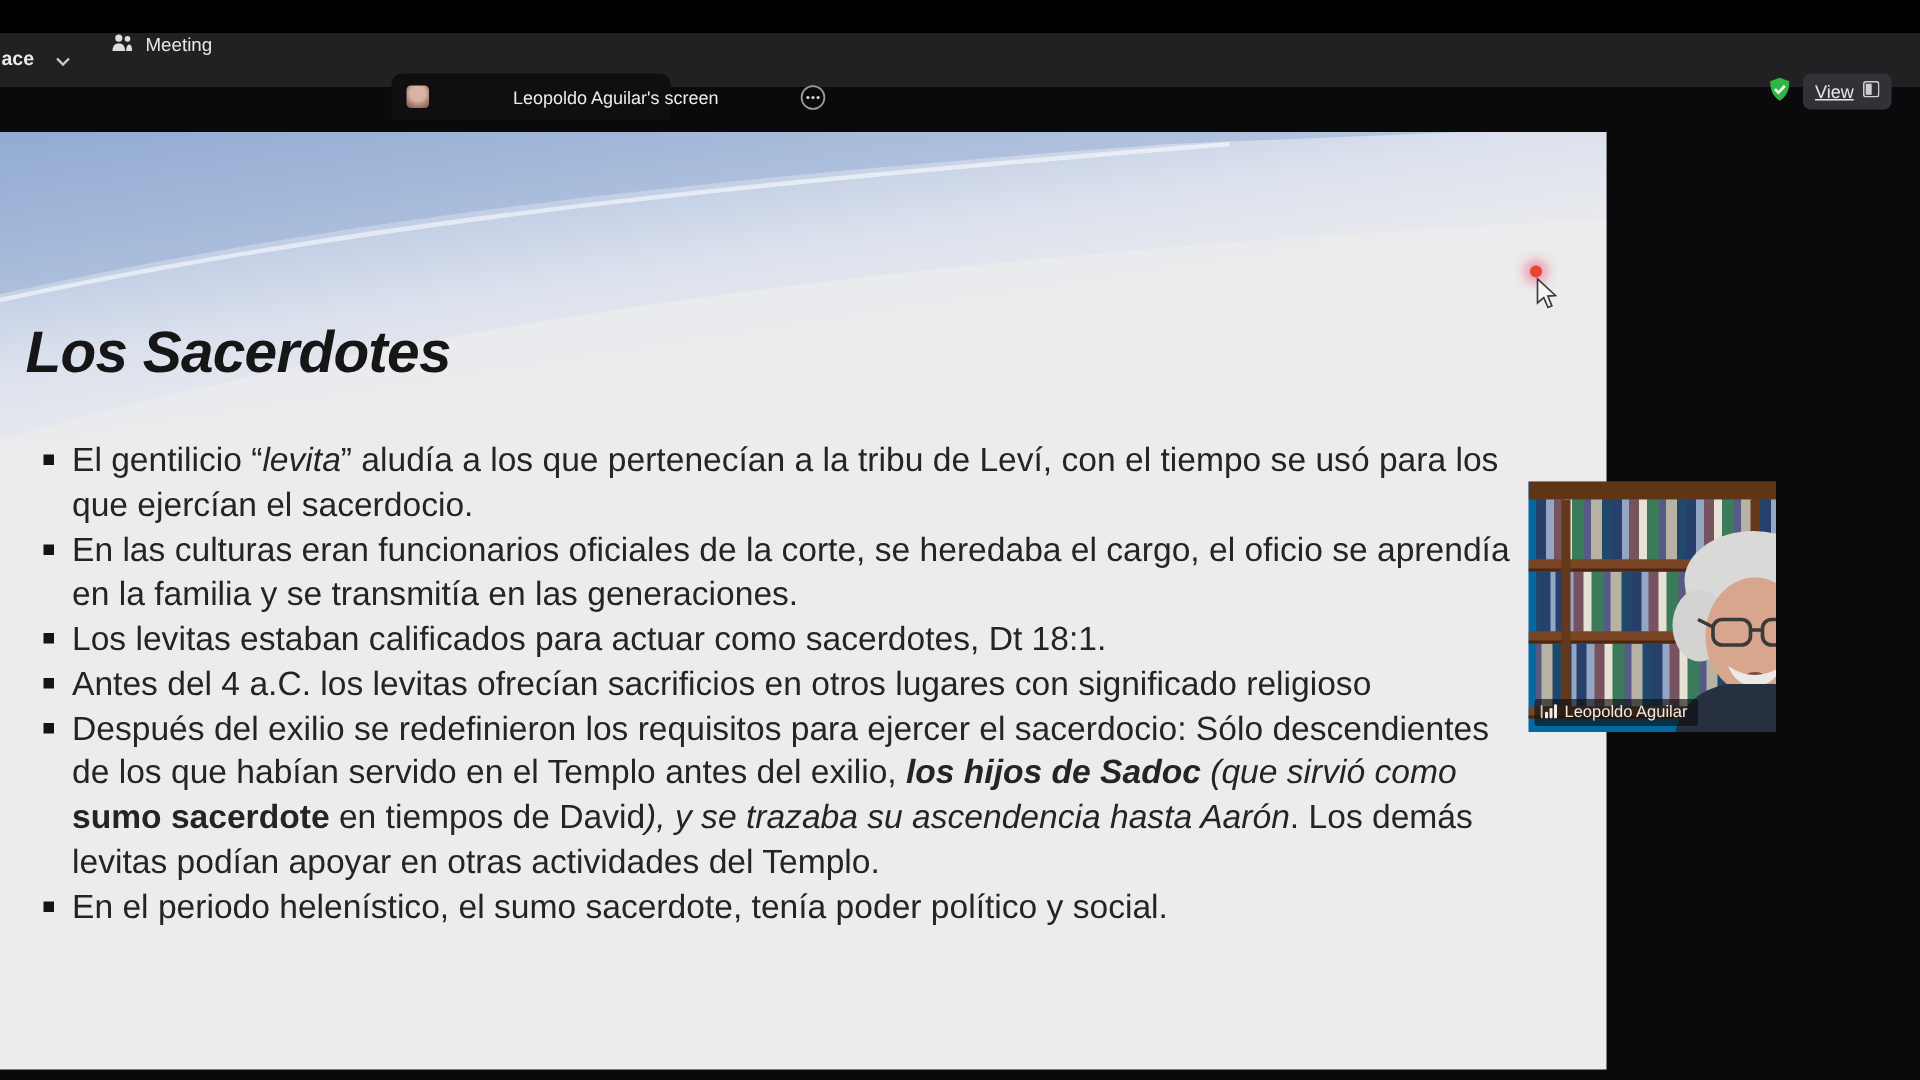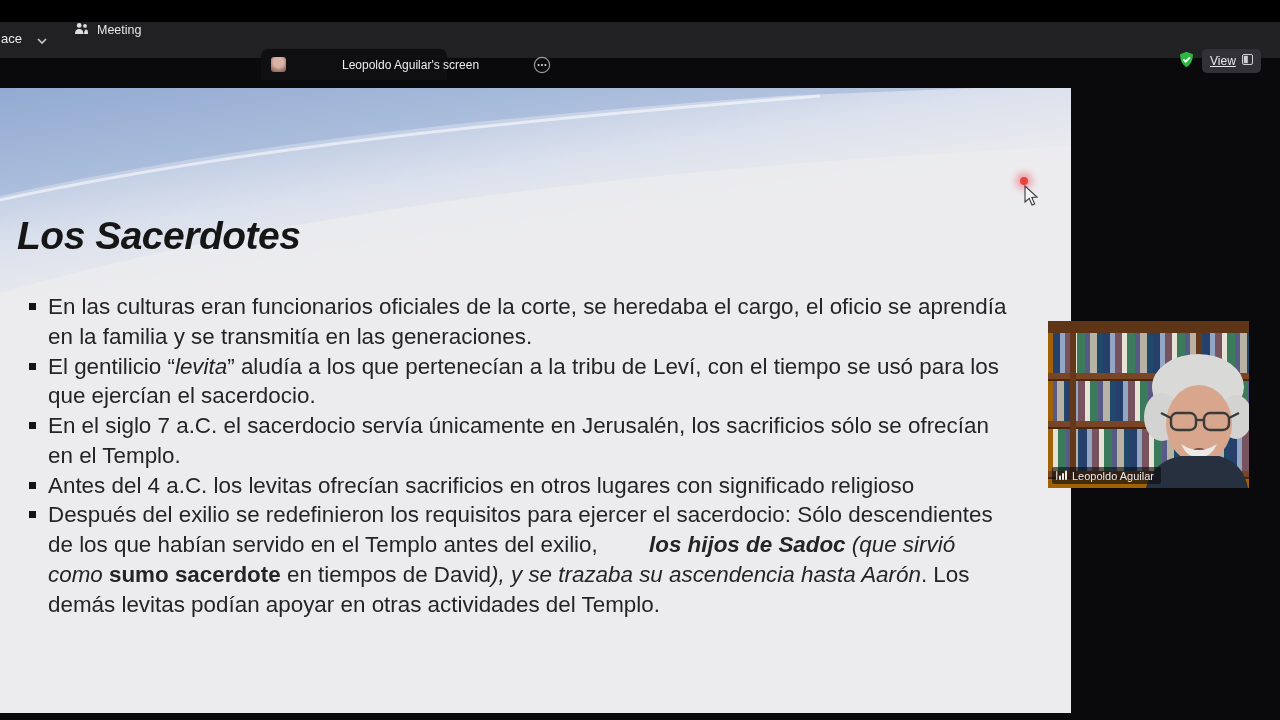--- a/index.html
+++ b/index.html
@@ -3,21 +3,21 @@
 <meta charset="utf-8">
 <style>
   html,body{margin:0;padding:0;background:#000;}
   .stage{position:relative;width:1280px;height:720px;overflow:hidden;background:#0a0a0c;
          font-family:"Liberation Sans",sans-serif;}
 
   
   .titlebar{position:absolute;left:0;top:0;width:1280px;height:22px;background:#000;}
   .menubar{position:absolute;left:0;top:22px;width:1280px;height:36px;background:#212124;
            display:flex;align-items:center;color:#e6e6e6;font-size:12.5px;}
-  .ws-label{position:absolute;left:1px;top:9px;font-size:13px;color:#ededed;}
+  .ws-label{position:absolute;left:1px;top:9px;font-size:13px;color:#ededed;font-weight:bold;}
   .chevron{position:absolute;left:36px;top:12px;}
   .meeting-group{position:absolute;left:74px;top:0;display:flex;align-items:center;gap:8px;}
   .tab{position:absolute;left:261px;top:27px;width:186px;height:31px;background:#0f0f11;
        border-radius:7px 7px 0 0;display:flex;align-items:center;padding:0 8px 0 10px;box-sizing:border-box;gap:48px;}
   .avatar{width:15px;height:15px;border-radius:3px;flex:0 0 auto;
           background:radial-gradient(circle at 50% 35%, #d9b3a5 0 40%, #9a7466 75%, #7c5a50 100%);}
   .tab-label{margin-left:8px;font-size:12px;color:#ececec;white-space:nowrap;flex:1 1 auto;}
   .ellipsis-btn{flex:0 0 auto;margin-left:6px;display:flex;}
   .right-group{position:absolute;left:1178px;top:27px;display:flex;align-items:center;gap:7px;text-decoration:underline;}
   .view-pill{height:24px;background:#323236;border-radius:5px;display:flex;align-items:center;
@@ -27,30 +27,30 @@
   .slide{position:absolute;left:0;top:88px;width:1071px;height:625px;background:#ececee;overflow:hidden;}
   .slide-header{position:absolute;left:0;top:0;width:1071px;height:205px;}
   .slide-title{position:absolute;left:17px;top:126px;font-size:39px;font-weight:bold;font-style:italic;
                color:#161616;letter-spacing:-0.5px;}
   .bullets{position:absolute;left:28px;top:204px;width:988px;margin:0;padding:0;list-style:none;
            font-size:22.4px;line-height:29.75px;color:#242424;}
   .bullets li{position:relative;padding-left:20px;}
   .bullets li::before{content:"";position:absolute;left:1px;top:11px;width:7px;height:7px;background:#141414;}
   .run-i{font-style:italic;}
   .run-b{font-weight:bold;text-align:right;}
-  .run-bi{font-weight:bold;font-style:italic;margin-left:45px;}
+  .run-bi{font-weight:bold;font-style:italic;}
 
   
   .laser-dot{position:absolute;left:1020px;top:89px;width:8px;height:8px;border-radius:50%;
              background:#e8443a;box-shadow:0 0 7px 4px rgba(238,90,110,0.55);}
   .cursor{position:absolute;left:1024px;top:97px;}
 
   
   .scroll-thumb{position:absolute;left:1072px;top:382px;width:5px;height:34px;background:#7d7d7d;border-radius:3px;}
-  .webcam{position:absolute;left:1048px;top:321px;width:201px;height:167px;background:#a16207;overflow:hidden;}
+  .webcam{position:absolute;left:1019px;top:321px;width:165px;height:167px;background:#0369a1;overflow:hidden;}
   .wc-crown{position:absolute;left:0;top:0;width:100%;height:12px;background:#5f3517;}
   .wc-row{position:absolute;left:5px;right:0;height:40px;
           background:repeating-linear-gradient(90deg,#27406b 0 7px,#93a7c4 7px 12px,#77525f 12px 19px,
                      #e6e2d6 19px 24px,#3c7a5c 24px 32px,#585a86 32px 37px,#b8b2a4 37px 44px,#20486b 44px 50px);}
   .wc-row.r1{top:12px;}
   .wc-row.r2{top:60px;background-position:13px 0;}
   .wc-row.r3{top:108px;height:42px;background-position:27px 0;}
   .wc-board{position:absolute;left:0;width:100%;height:8px;background:#7a4524;border-bottom:2px solid #4a2710;box-sizing:border-box;}
   .wc-board.b1{top:52px;} .wc-board.b2{top:100px;} .wc-board.b3{top:150px;}
   .wc-vframe{position:absolute;top:12px;height:146px;width:6px;background:#64381b;}
@@ -131,25 +131,26 @@
           </linearGradient>
         </defs>
         <rect width="1071" height="205" fill="url(#hg)"></rect>
         <path d="M0,108 C240,55 480,30 780,8 L1071,-4 L1071,-40 L0,-40 Z" fill="#8fa8d0" opacity="0.45"></path>
         <path d="M0,112 C250,58 520,32 820,8" stroke="#ffffff" stroke-width="3" fill="none" opacity="0.55"></path>
         <path d="M0,205 C300,120 640,80 1071,58 L1071,205 Z" fill="#ececee" opacity="0.75"></path>
       </svg>
     </div>
     <div class="slide-title">Los Sacerdotes</div>
     <ul class="bullets">
+        <li><span class="run-r">El gentilicio “</span><span class="run-i">levita</span><span class="run-r">” aludía a los que pertenecían a la tribu de Leví, con el tiempo se usó para los que ejercían el sacerdocio.</span></li>
         <li><span class="run-r">En las culturas eran funcionarios oficiales de la corte, se heredaba el cargo, el oficio se aprendía en la familia y se transmitía en las generaciones.</span></li>
-        <li><span class="run-r">El gentilicio “</span><span class="run-i">levita</span><span class="run-r">” aludía a los que pertenecían a la tribu de Leví, con el tiempo se usó para los que ejercían el sacerdocio.</span></li>
-        <li><span class="run-r">En el siglo 7 a.C. el sacerdocio servía únicamente en Jerusalén, los sacrificios sólo se ofrecían en el Templo.</span></li>
+        <li><span class="run-r">Los levitas estaban calificados para actuar como sacerdotes, Dt 18:1.</span></li>
         <li><span class="run-r">Antes del 4 a.C. los levitas ofrecían sacrificios en otros lugares con significado religioso</span></li>
         <li><span class="run-r">Después del exilio se redefinieron los requisitos para ejercer el sacerdocio: Sólo descendientes de los que habían servido en el Templo antes del exilio, </span><span class="run-bi">los hijos de Sadoc </span><span class="run-i">(que sirvió como </span><span class="run-b">sumo sacerdote</span><span class="run-r"> en tiempos de David</span><span class="run-i">), y se trazaba su ascendencia hasta Aarón</span><span class="run-r">. Los demás levitas podían apoyar en otras actividades del Templo.</span></li>
+        <li><span class="run-r">En el periodo helenístico, el sumo sacerdote, tenía poder político y social.</span></li>
       </ul>
 
     <div class="laser-dot"></div>
     <div class="cursor">
       <svg width="16" height="22" viewBox="0 0 16 22">
         <path d="M1,1 L1,17 L5.2,13.4 L8,20 L10.6,18.9 L7.9,12.4 L13,12 Z" fill="#f4f4f4" stroke="#3a3a3a" stroke-width="1.1"></path>
       </svg>
     </div>
   </div>
 

